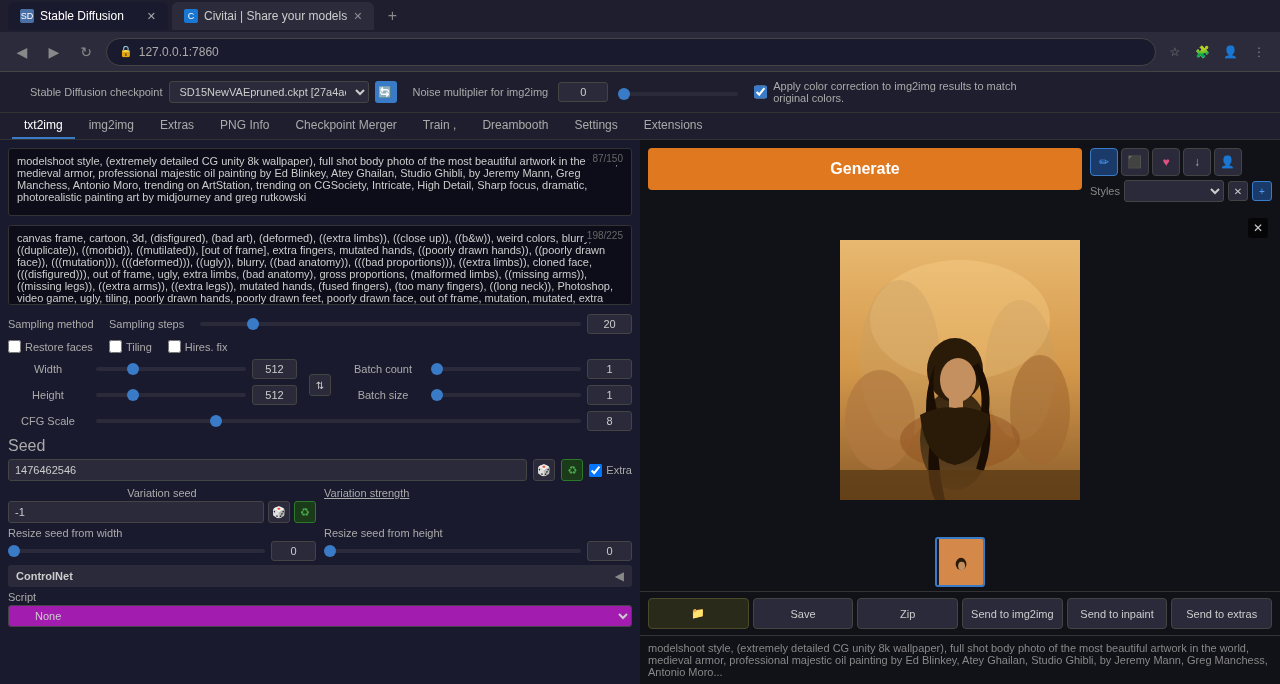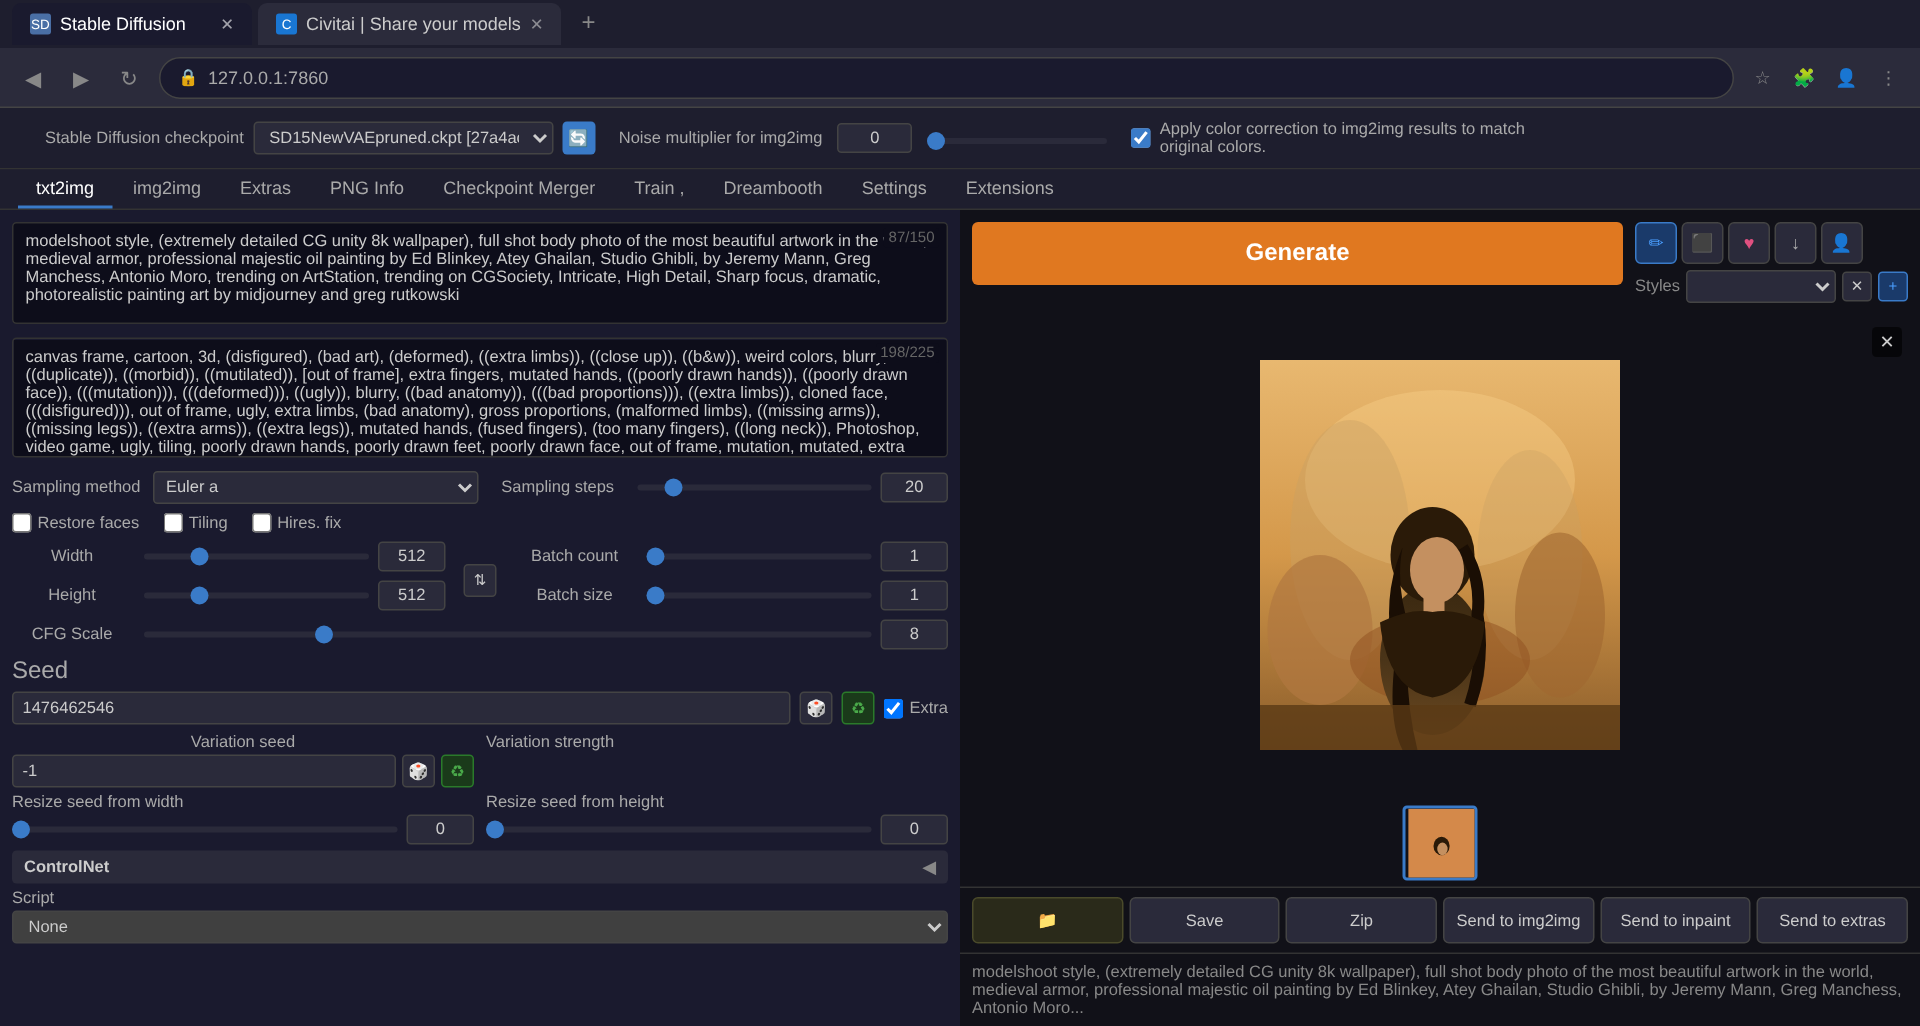--- a/index.html
+++ b/index.html
@@ -72,21 +72,21 @@
     .seed-btn { width: 22px; height: 22px; background: #2a2a3a; border: 1px solid #444; color: #ccc; border-radius: 3px; cursor: pointer; display: flex; align-items: center; justify-content: center; font-size: 11px; }
     .seed-btn.green { background: #1a3a1a; border-color: #2a7a2a; color: #4aaa4a; }
     .extra-checkbox { display: flex; align-items: center; gap: 4px; font-size: 11px; color: #aaa; }
 
     .section-header { display: flex; align-items: center; justify-content: space-between; background: #2a2a3a; padding: 4px 8px; border-radius: 3px; margin-bottom: 4px; cursor: pointer; }
     .section-title { font-size: 11px; color: #ccc; font-weight: bold; }
     .collapse-btn { color: #888; font-size: 12px; }
 
     .script-row { margin-bottom: 6px; }
     .script-label { font-size: 11px; color: #aaa; margin-bottom: 2px; }
-    .script-select { width: 100%; background: #404040; border: 1px solid #444; color: #ccc; font-size: 11px; padding: 2px 6px; height: 22px; border-radius: 3px; }
+    .script-select { width: 100%; background: #a21caf; border: 1px solid #444; color: #ccc; font-size: 11px; padding: 2px 22px; height: 22px; border-radius: 3px; }
 
     
     .image-container { flex: 1; display: flex; align-items: center; justify-content: center; padding: 8px; position: relative; }
     .close-img-btn { position: absolute; top: 12px; right: 12px; width: 20px; height: 20px; background: rgba(0,0,0,0.6); border: none; color: #ccc; border-radius: 3px; cursor: pointer; font-size: 12px; display: flex; align-items: center; justify-content: center; }
 
     
     .thumbnail-row { display: flex; gap: 4px; padding: 4px 8px; justify-content: center; }
 
     
     .bottom-actions { display: flex; gap: 4px; padding: 6px 8px; background: #111118; border-top: 1px solid #333; }
@@ -182,23 +182,20 @@
         <span class="char-counter">87/150</span>
       </div>
 
       <div class="prompt-area">
         <textarea class="prompt-textarea" rows="5" style="height: 80px;">canvas frame, cartoon, 3d, (disfigured), (bad art), (deformed), ((extra limbs)), ((close up)), ((b&amp;w)), weird colors, blurry, ((duplicate)), ((morbid)), ((mutilated)), [out of frame], extra fingers, mutated hands, ((poorly drawn hands)), ((poorly drawn face)), (((mutation))), (((deformed))), ((ugly)), blurry, ((bad anatomy)), (((bad proportions))), ((extra limbs)), cloned face, (((disfigured))), out of frame, ugly, extra limbs, (bad anatomy), gross proportions, (malformed limbs), ((missing arms)), ((missing legs)), ((extra arms)), ((extra legs)), mutated hands, (fused fingers), (too many fingers), ((long neck)), Photoshop, video game, ugly, tiling, poorly drawn hands, poorly drawn feet, poorly drawn face, out of frame, mutation, mutated, extra limbs, extra legs, extra arms, disfigured, deformed, cross-eye, body out of frame, blurry, bad art, bad anatomy, 3d render</textarea>
         <span class="char-counter">198/225</span>
       </div>
 
       <div class="control-row">
         <span class="control-label">Sampling method</span>
-        <select class="control-select">
-          <option value="Euler a">Euler a</option>
-        </select>
         <span class="control-label" style="min-width:90px;">Sampling steps</span>
         <div class="slider-wrapper" style="flex:1;">
           <input type="range" min="1" max="150" value="20" style="">
           <div class="value-display">20</div>
         </div>
       </div>
 
       <div class="checkboxes-row">
         <div class="checkbox-item">
           <input type="checkbox" style="">
@@ -276,21 +273,21 @@
       <div class="two-col" style="margin-bottom:4px;">
         <div class="col-half">
           <div style="font-size:11px;color:#aaa;margin-bottom:2px;text-align:center;">Variation seed</div>
           <div style="display:flex;gap:4px;align-items:center;">
             <input type="text" class="seed-input" style="width: 120px;" value="-1">
             <button class="seed-btn">🎲</button>
             <button class="seed-btn green">♻</button>
           </div>
         </div>
         <div class="col-half">
-          <div style="font-size:11px;color:#aaa;margin-bottom:2px;">Variation strength</div>
+          <div style="font-size:11px;color:#aaa;margin-bottom:2px;text-decoration:underline;">Variation strength</div>
         </div>
       </div>
 
       <div class="two-col" style="margin-bottom:4px;">
         <div class="col-half">
           <div style="font-size:11px;color:#aaa;margin-bottom:2px;">Resize seed from width</div>
           <div class="slider-wrapper">
             <input type="range" min="0" max="2048" value="0" style="">
             <div class="value-display">0</div>
           </div>

